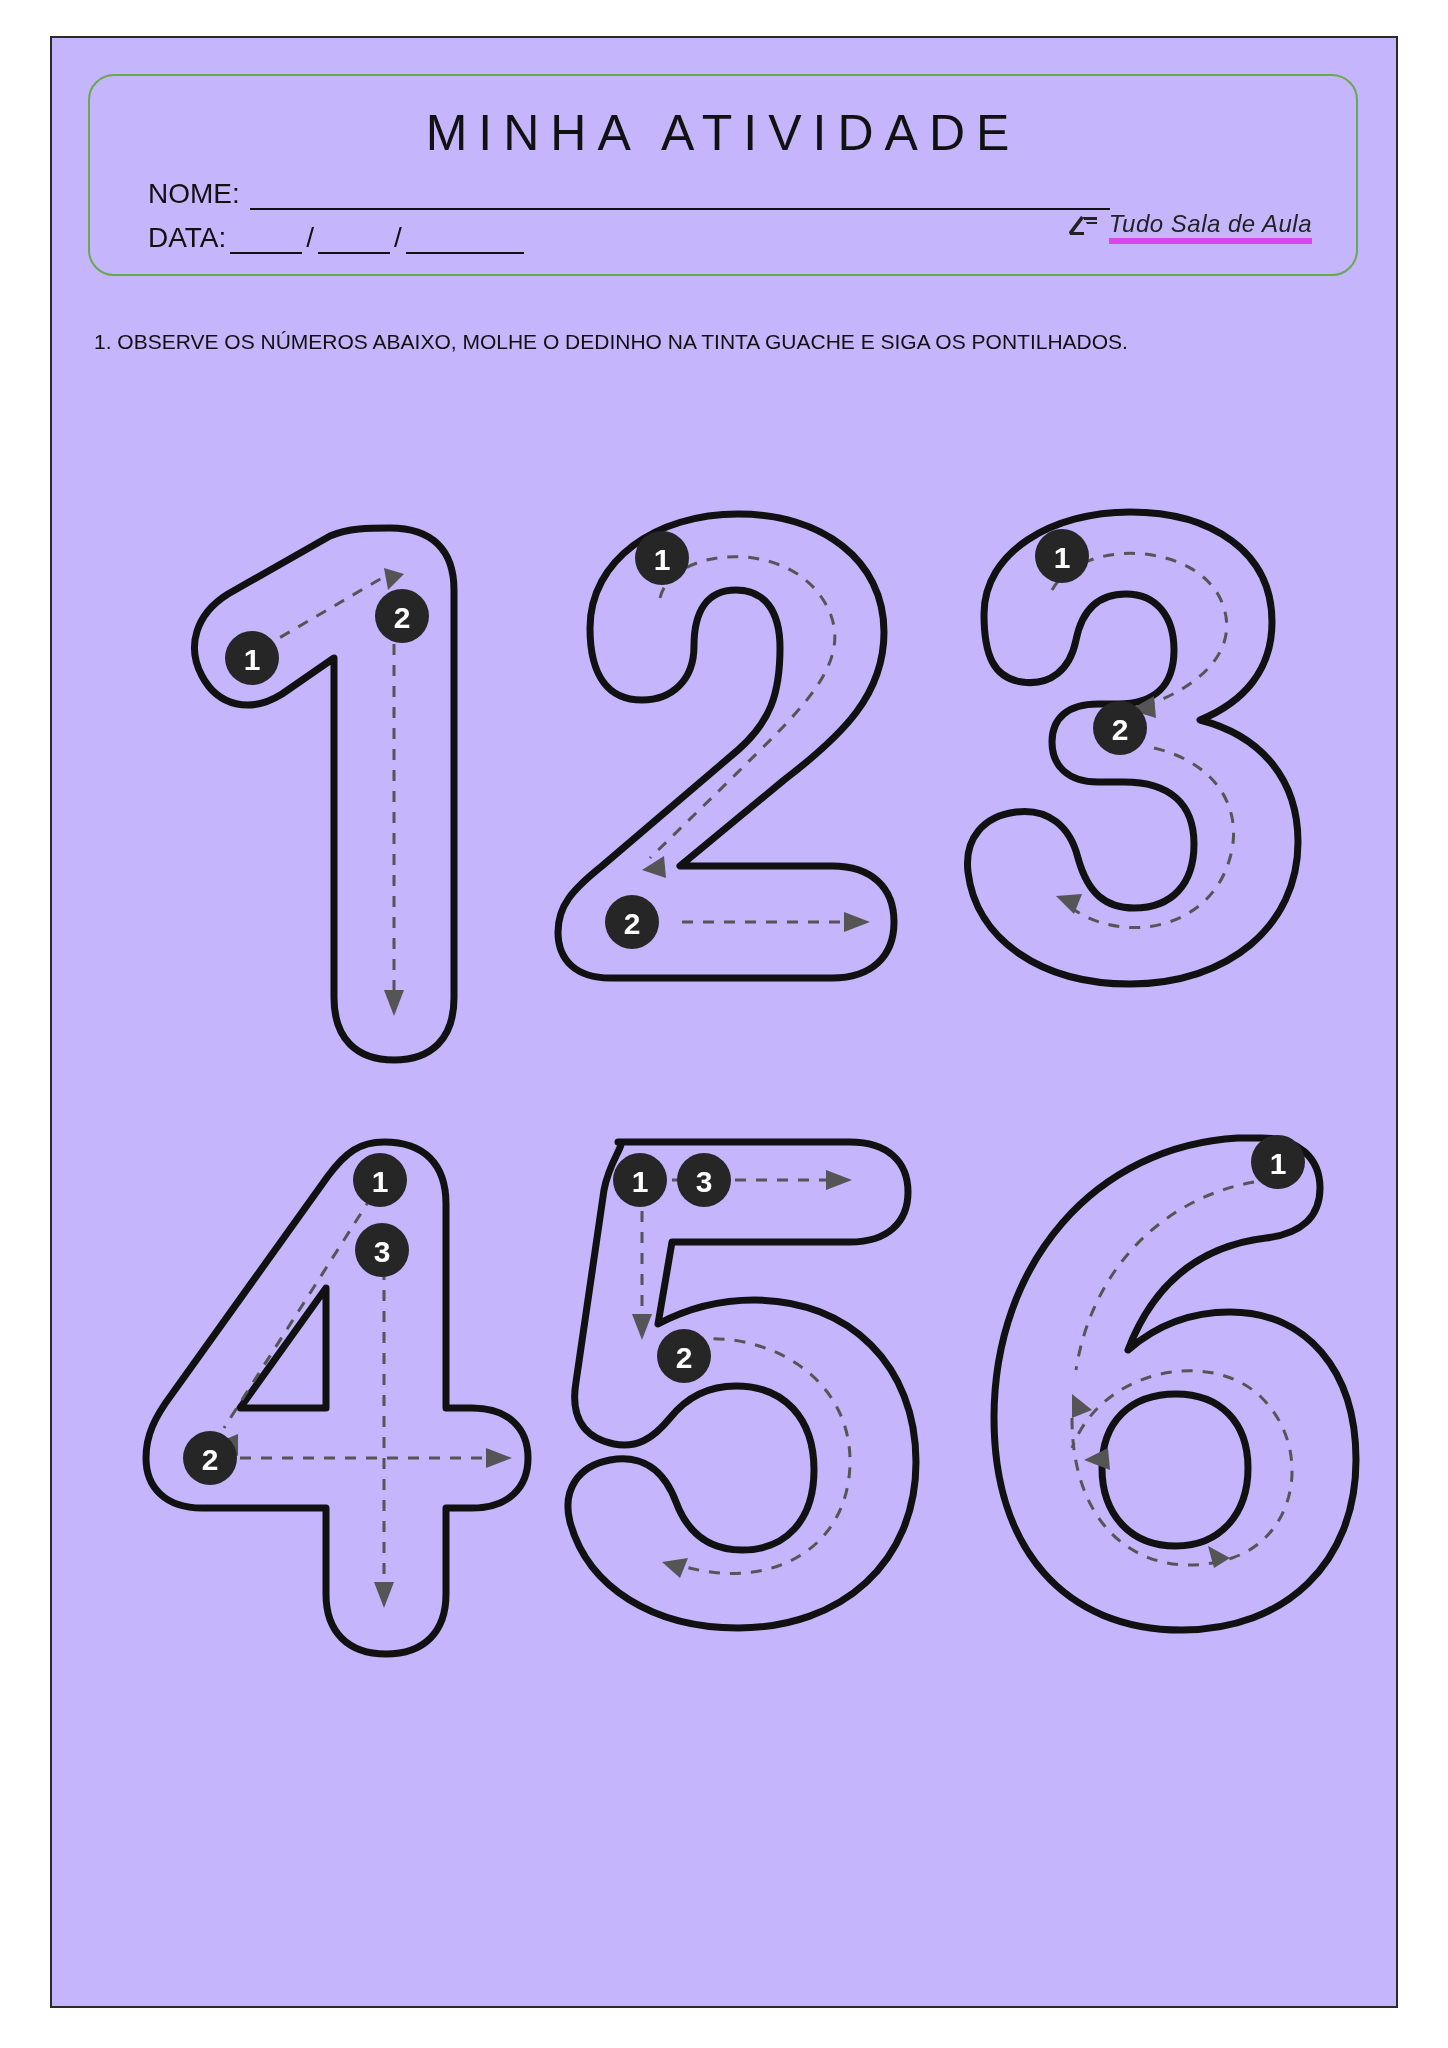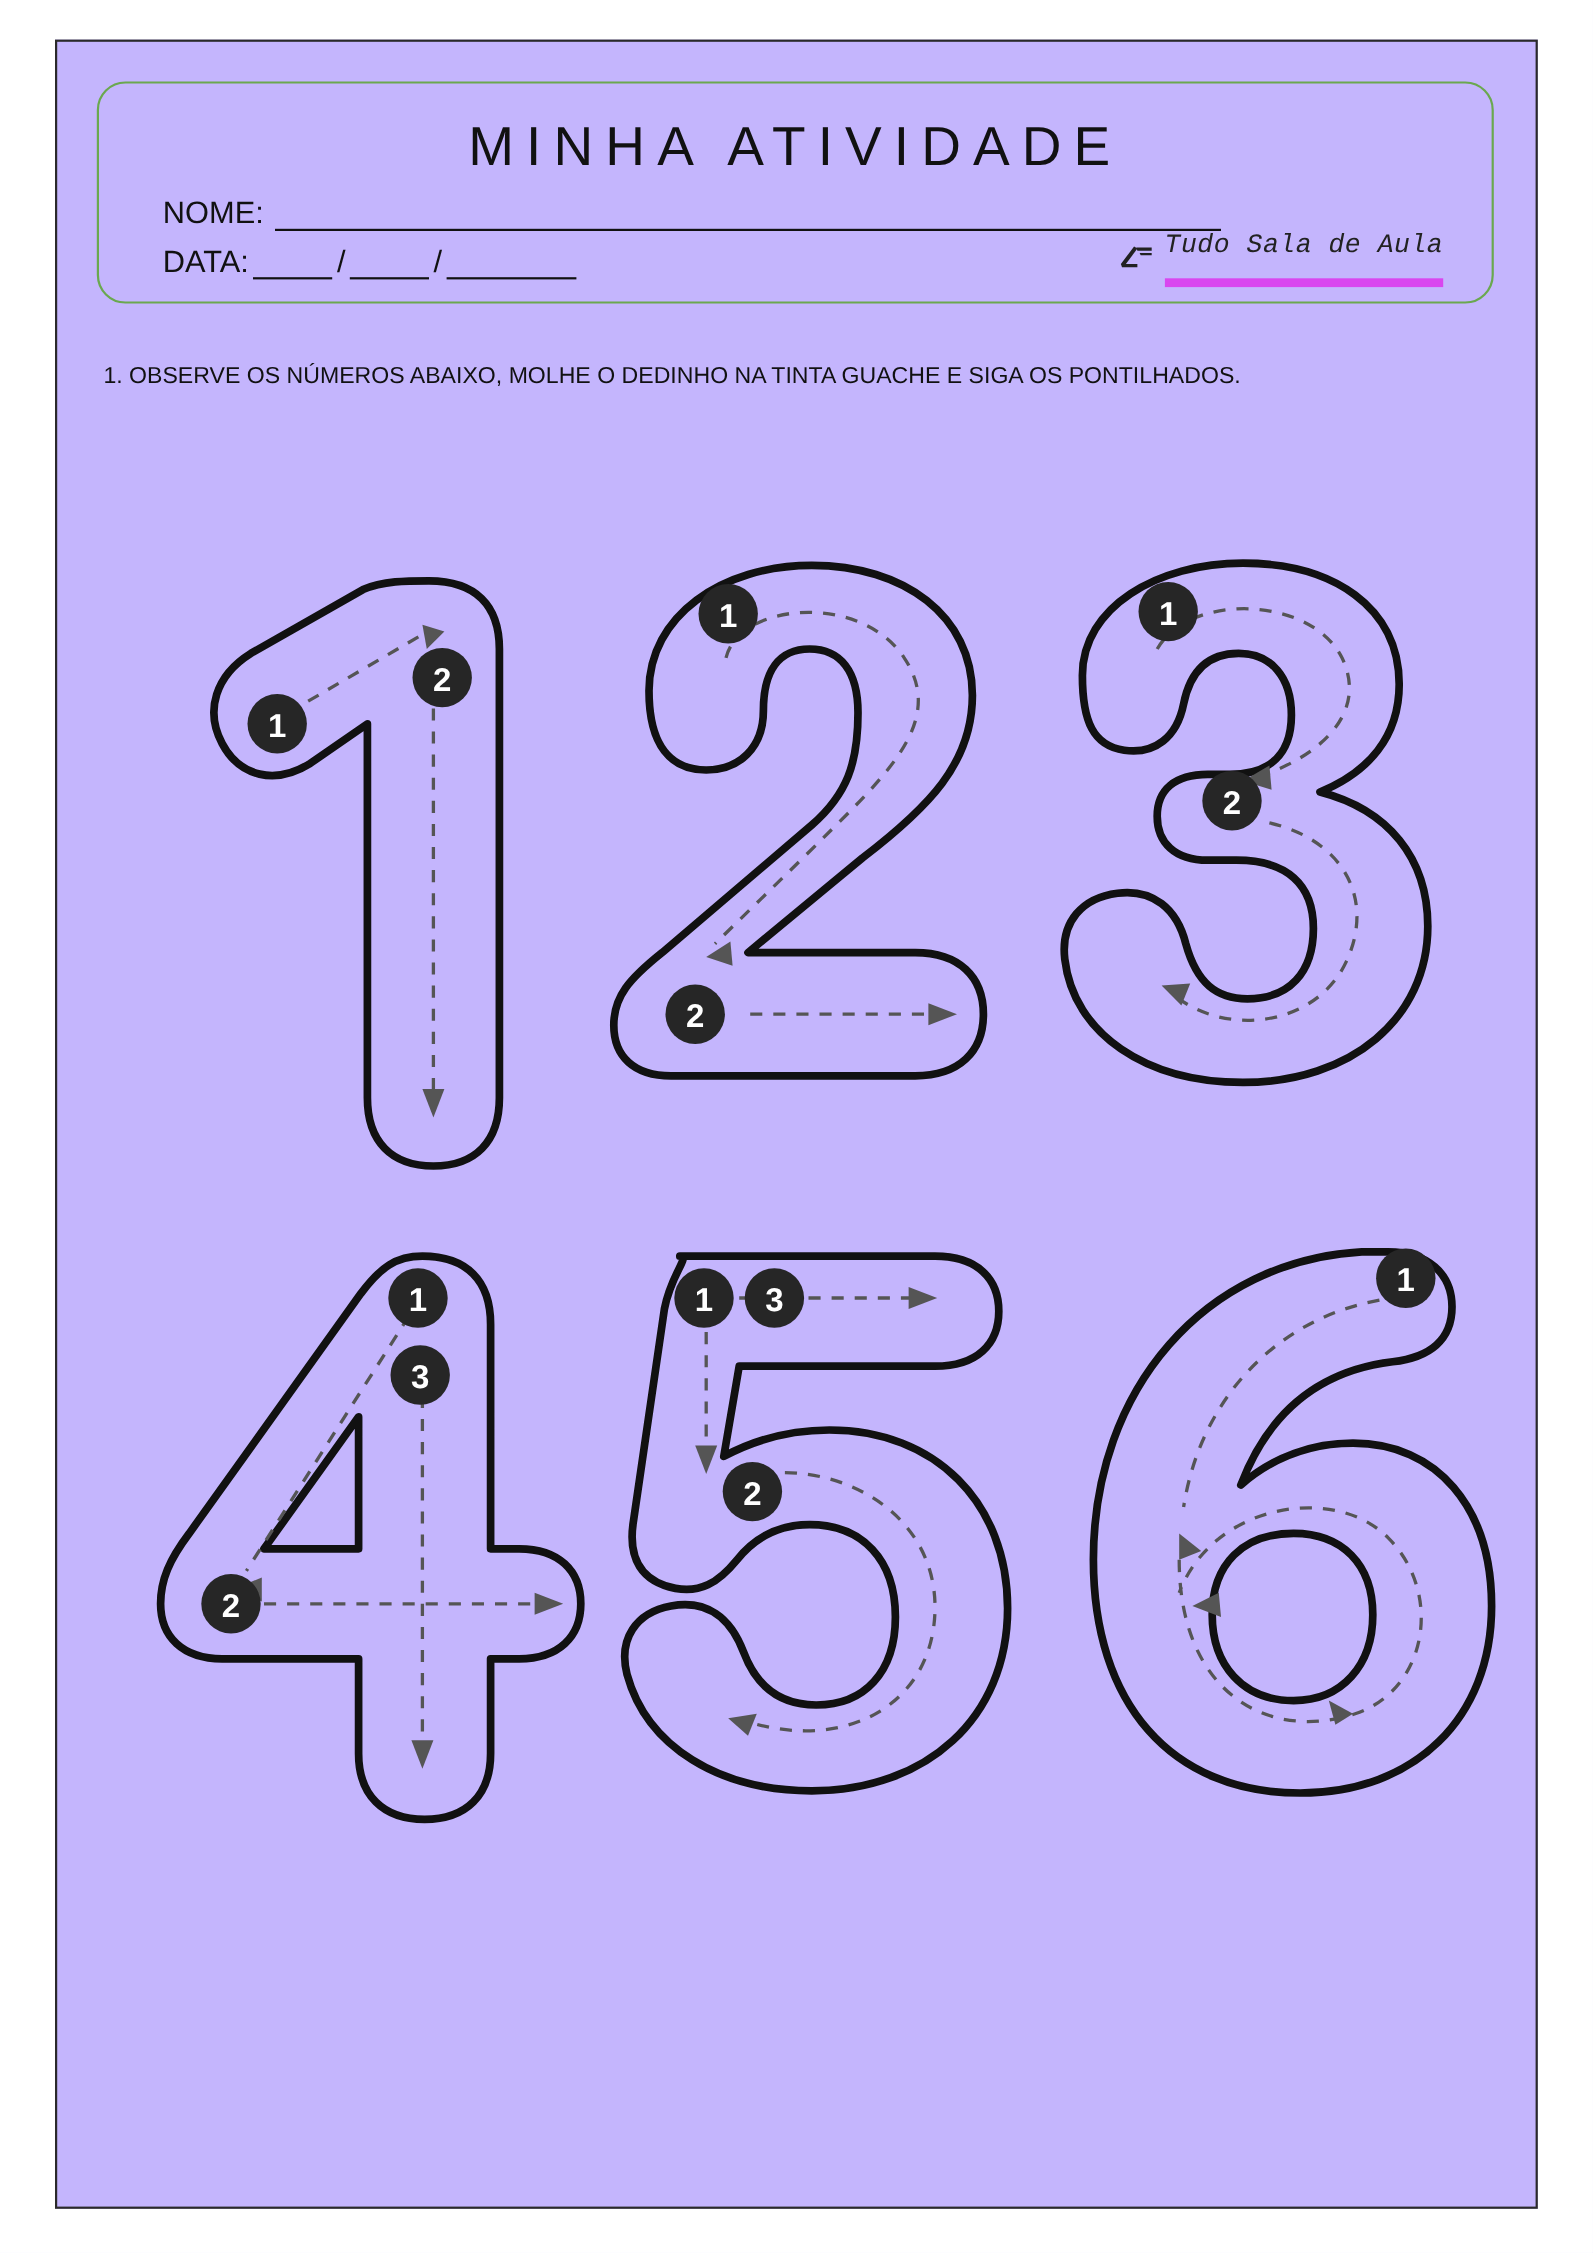--- a/index.html
+++ b/index.html
@@ -66,27 +66,27 @@
 
   .brand {
     position: absolute;
     right: 44px;
     top: 134px;
     display: flex;
     align-items: center;
     gap: 8px;
   }
   .brand-text {
-    font-family: Liberation Mono, monospace;
+    font-family: Liberation Sans, sans-serif;
     font-style: italic;
     font-size: 24px;
     color: #222;
     letter-spacing: 0.5px;
-    border-bottom: 8px solid #d946ef;
-    padding-bottom: 16px;
+    border-bottom: 6px solid #d946ef;
+    padding-bottom: 0;
   }
 
   .instruction {
     position: absolute;
     left: 42px;
     top: 290px;
     width: 1230px;
     font-size: 21px;
     line-height: 1.34;
     color: #111;

